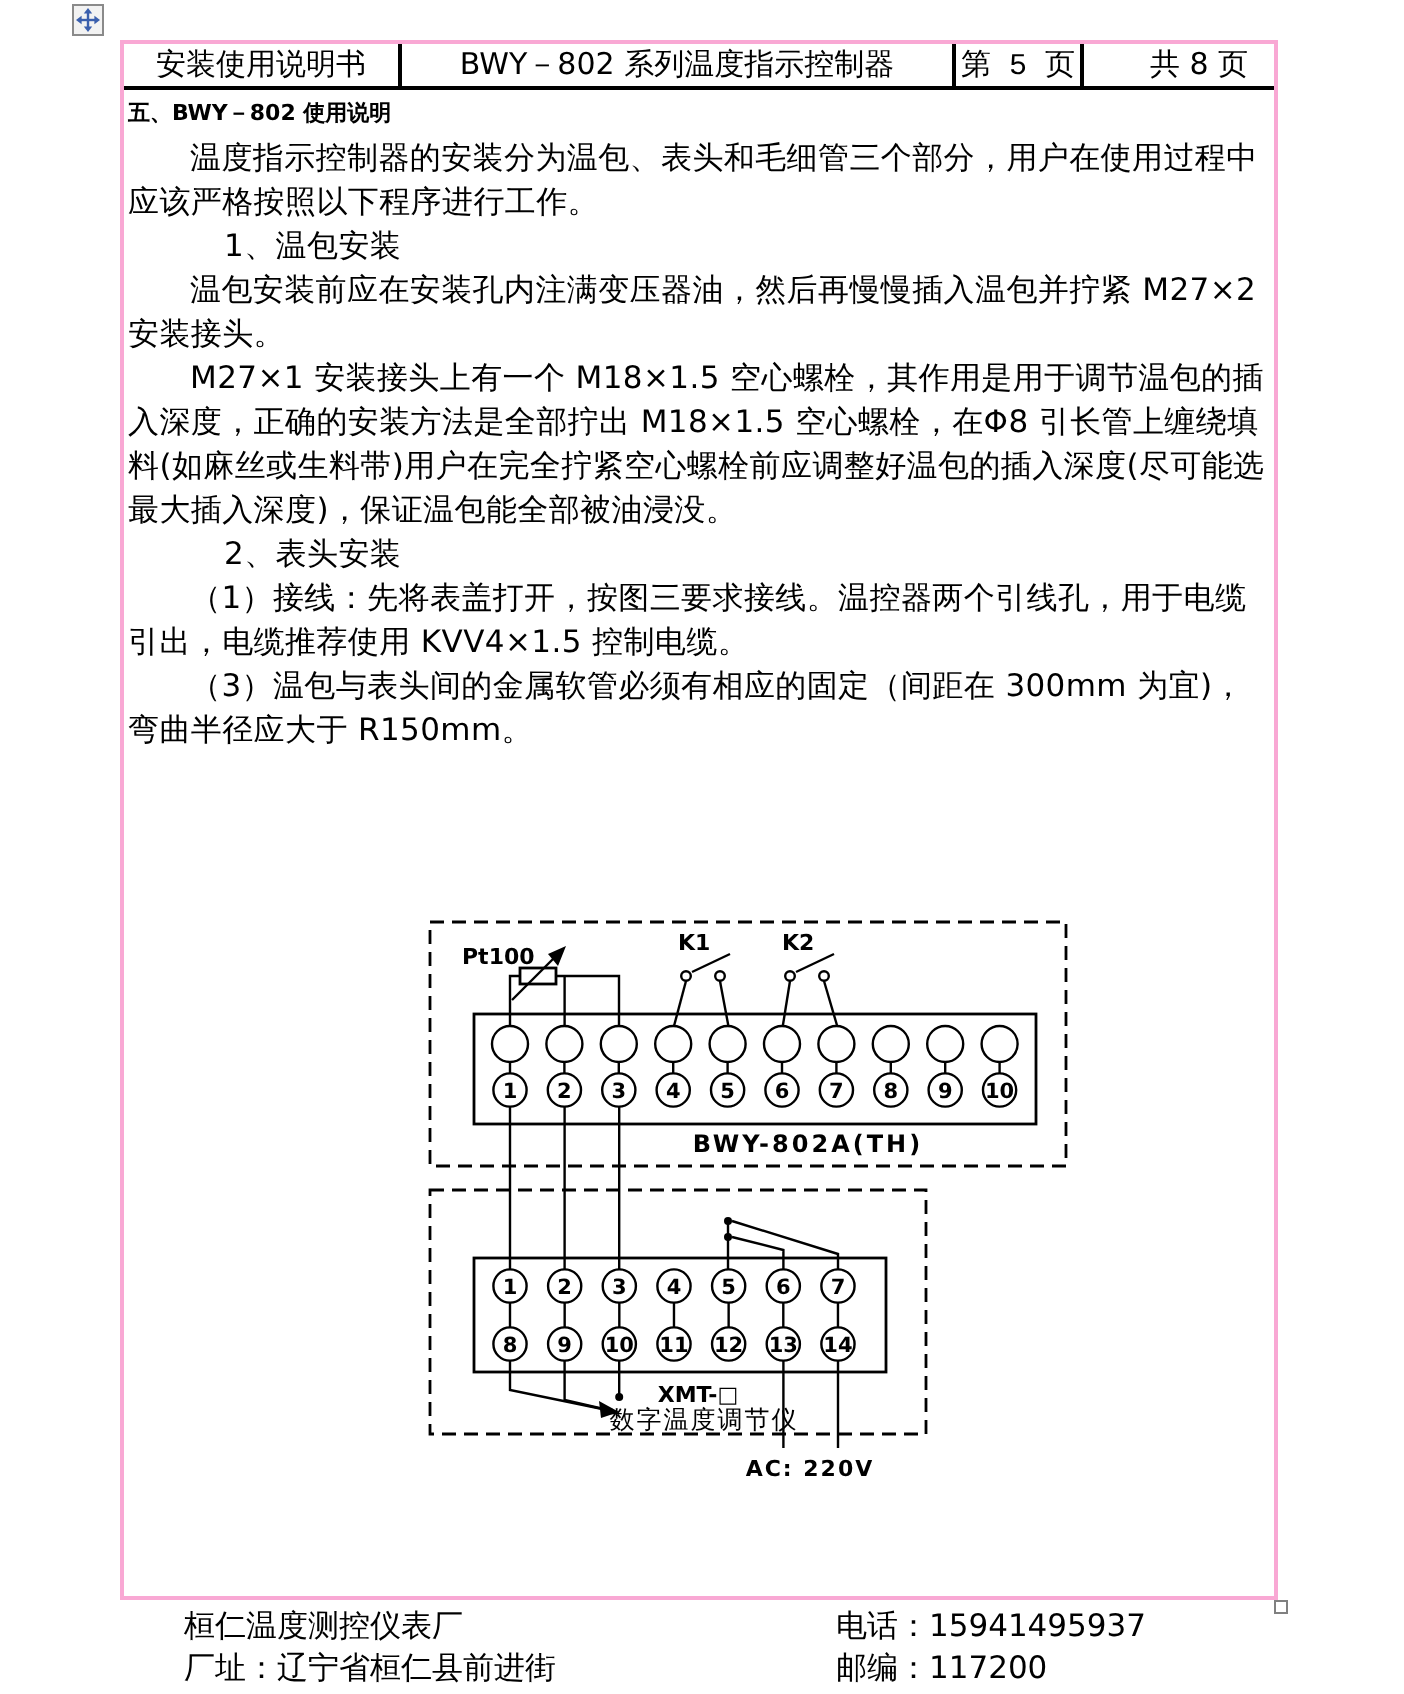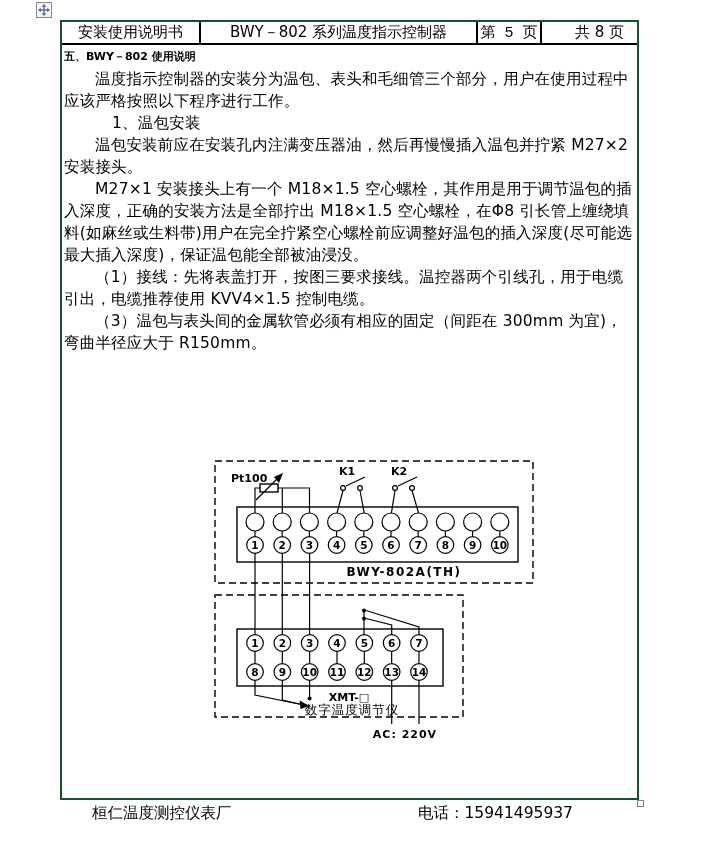--- a/index.html
+++ b/index.html
@@ -16,21 +16,21 @@
     display:flex; align-items:center; justify-content:center;
   }
   
   .resize-handle {
     position:absolute; left:637px; top:800px; width:7px; height:7px;
     border:1.5px solid #808080; background:#fff; box-sizing:border-box;
   }
 
   .doc-table {
     position:absolute; left:60px; top:20px; width:579px; height:780px;
-    border:2px solid #14532d; box-sizing:border-box; background:#fff;
+    border:2px solid #f9a8d4; box-sizing:border-box; background:#fff;
   }
   .hdr { display:flex; height:23px; border-bottom:2px solid #000; box-sizing:border-box; }
   .hdr .cell {
     display:flex; align-items:center; justify-content:center;
     font-size:15px; box-sizing:border-box; border-right:2px solid #000;
     white-space:nowrap; overflow:hidden;
   }
   .c1 { width:139px; } .c2 { width:277px; } .c3 { width:64px;font-family:Liberation Mono, monospace; } .c4 { flex:1; border-right:none !important;margin-left:20px; }
 
   .body-cell {
@@ -95,20 +95,21 @@
     </div>
 
     <div class="body-cell">
       <h1 class="doc-title">五、BWY－802 使用说明</h1>
 
       <div id="paragraphs">
           <p class="para indent2">温度指示控制器的安装分为温包、表头和毛细管三个部分，用户在使用过程中应该严格按照以下程序进行工作。</p>
           <p class="para indent3">1、温包安装</p>
           <p class="para indent2">温包安装前应在安装孔内注满变压器油，然后再慢慢插入温包并拧紧 M27×2 安装接头。</p>
           <p class="para indent2">M27×1 安装接头上有一个 M18×1.5 空心螺栓，其作用是用于调节温包的插入深度，正确的安装方法是全部拧出 M18×1.5 空心螺栓，在Φ8 引长管上缠绕填料(如麻丝或生料带)用户在完全拧紧空心螺栓前应调整好温包的插入深度(尽可能选最大插入深度)，保证温包能全部被油浸没。</p>
+          <p class="para indent3">2、表头安装</p>
           <p class="para indent2">（1）接线：先将表盖打开，按图三要求接线。温控器两个引线孔，用于电缆引出，电缆推荐使用 KVV4×1.5 控制电缆。</p>
           <p class="para indent2">（3）温包与表头间的金属软管必须有相应的固定（间距在 300mm 为宜)，弯曲半径应大于 R150mm。</p>
         </div>
 
       <div class="fig-wrap">
         <svg width="360" height="300" viewBox="0 0 360 300">
 
           <rect class="dashrect" x="35" y="6" width="318" height="122"></rect>
 
           <rect class="solidrect" x="57" y="52" width="281" height="55"></rect>
@@ -296,15 +297,19 @@
     </div>
   </div>
 
   <div class="resize-handle"></div>
 
   <div class="footer">
     <div class="footer-line">
       <span class="fl-left">桓仁温度测控仪表厂</span>
       <span class="fl-right">电话：15941495937</span>
     </div>
+    <div class="footer-line">
+      <span class="fl-left">厂址：辽宁省桓仁县前进街</span>
+      <span class="fl-right">邮编：117200</span>
+    </div>
   </div>
 
 </div>
 
 </body></html>

